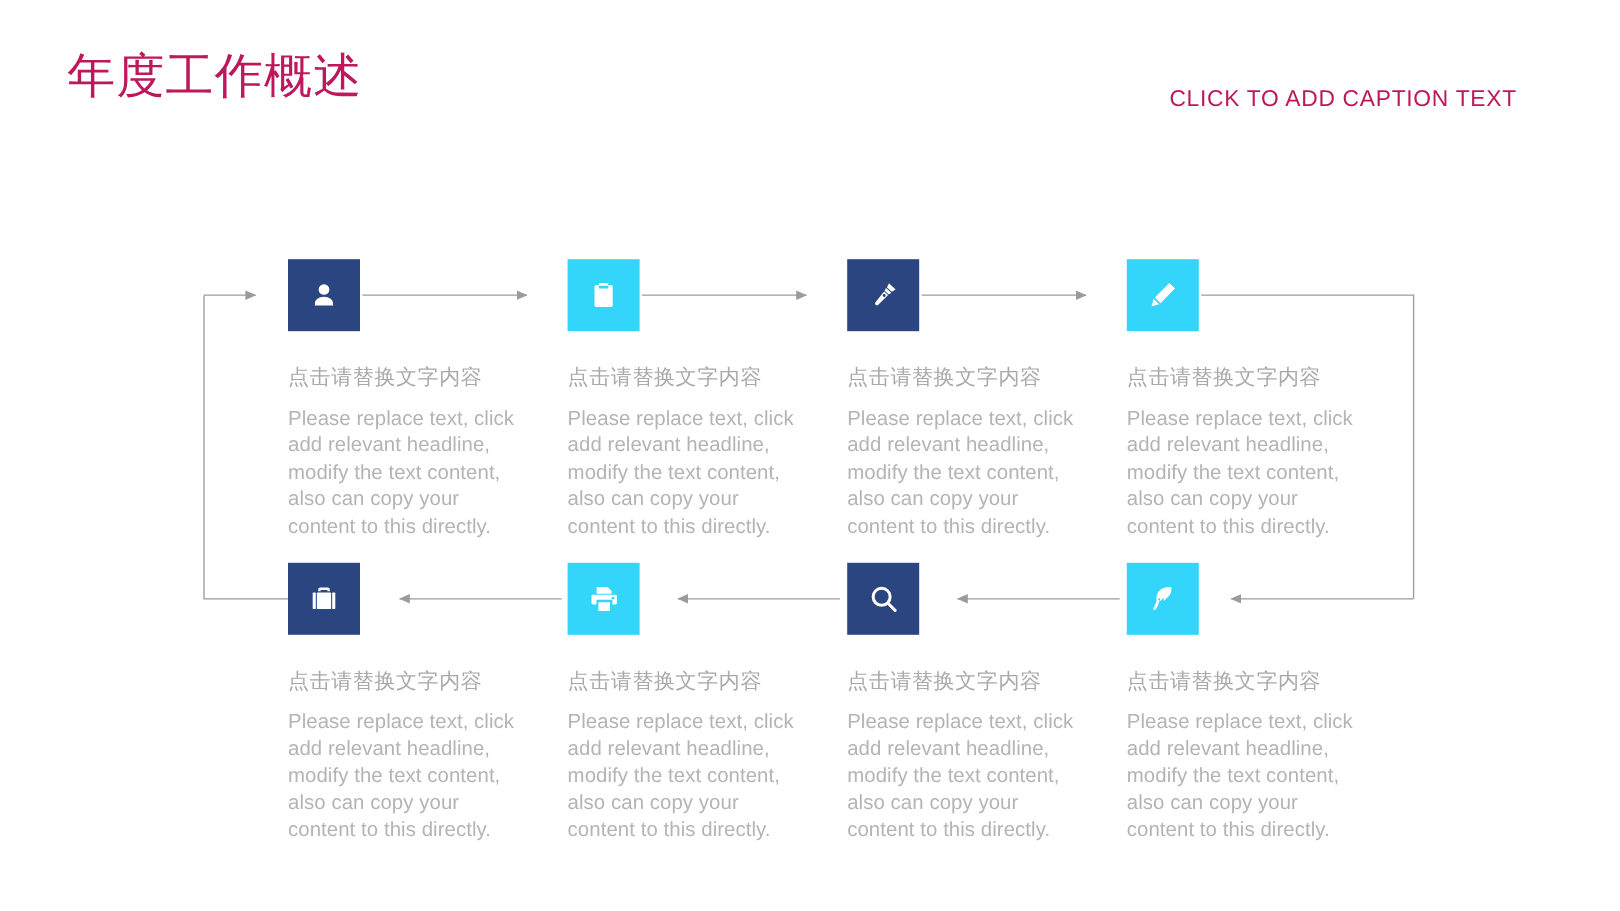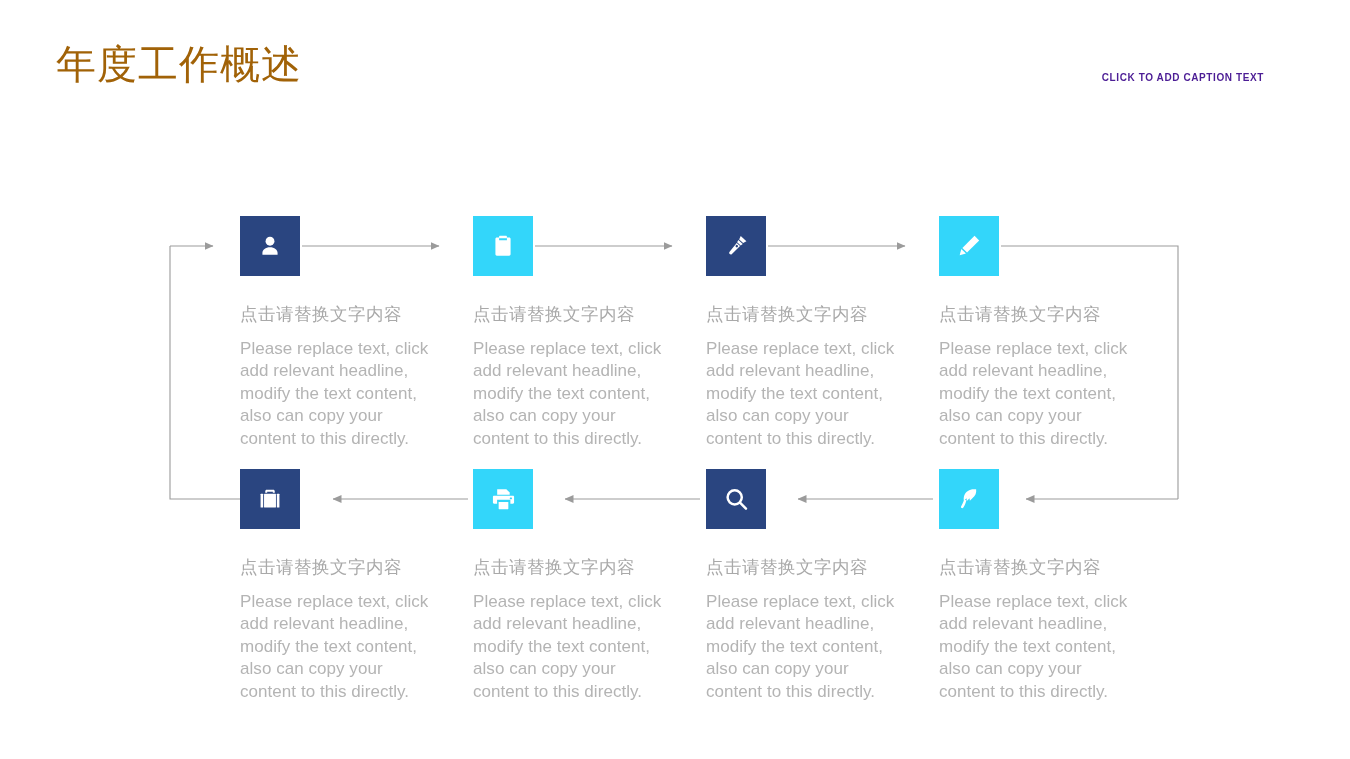--- a/index.html
+++ b/index.html
@@ -15,34 +15,33 @@
     position: relative;
   }
 
   
   #page-title {
     position: absolute;
     left: 56px;
     top: 44px;
     font-size: 40px;
     line-height: 1.0;
-    color: #a16207;
+    color: #be185d;
     letter-spacing: 1px;
     white-space: nowrap;
     font-weight: 400;
   }
   #caption-text {
     position: absolute;
     right: 86px;
     top: 72px;
-    font-size: 10px;
-    color: #4c1d95;
+    font-size: 19px;
+    color: #be185d;
     letter-spacing: 0.6px;
     white-space: nowrap;
-    font-weight: bold;
   }
 
   
   #diagram {
     position: absolute;
     left: 0;
     top: 0;
     width: 1134px;
     height: 759px;
   }

